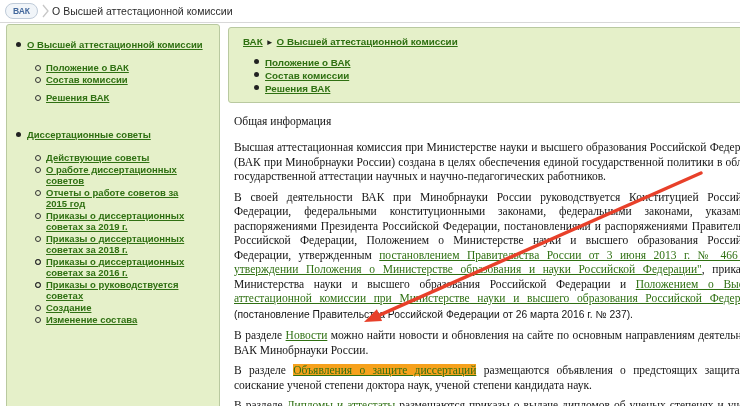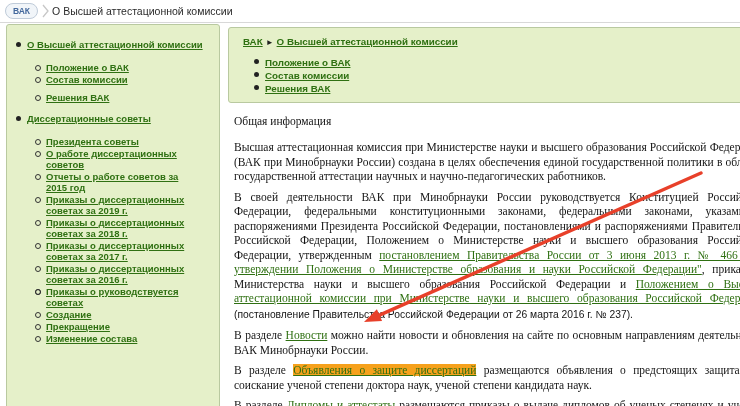--- a/index.html
+++ b/index.html
@@ -15,21 +15,21 @@
     border-radius:8px;background:#F1F5F9;color:#44699D;font-size:8.5px;font-weight:bold;}
   .chev{margin:0 2px 0 3px;}
   .tb-title{color:#2b2b2b;font-size:10.5px;}
   
   .sidebar{position:absolute;left:6px;top:24px;width:214px;height:500px;
     background:var(--panel);border:1px solid var(--panel-border);border-radius:3px;
     box-sizing:border-box;padding:14px 6px 10px 8px;}
   .sidebar ul{margin:0;padding:0;list-style:none;}
   .sidebar a{color:var(--green);font-weight:bold;text-decoration:underline;cursor:pointer;}
   li.lvl1{position:relative;padding-left:12px;font-size:9.5px;line-height:11px;margin-bottom:12px;}
-  li.lvl1.grp2{margin-top:10px;}
+  li.lvl1.grp2{margin-top:26px;}
   ul.sub{margin:0 0 0 19px !important;width:158px;}
   li.lvl2{position:relative;padding-left:12px;font-size:9.5px;line-height:11px;margin-bottom:1px;}
   li.lvl2.gap{margin-top:7px;}
   .bul1{position:absolute;left:1px;top:3px;width:5px;height:5px;background:#222;border-radius:50%;}
   .bul2{position:absolute;left:1px;top:3px;width:4px;height:4px;border:1px solid #333;border-radius:50%;}
   
   .main{position:absolute;left:228px;top:27px;width:545px;}
   .infobox{background:var(--panel);border:1px solid var(--panel-border);border-radius:3px;
     box-sizing:border-box;width:100%;padding:8px 10px 7px 14px;}
   .bc{font-size:9.8px;font-weight:bold;line-height:12px;margin-bottom:7px;}
@@ -63,31 +63,30 @@
 <div class="sidebar">
   <ul id="side-root">
       <li class="lvl1"><span class="bul1"></span><a>О Высшей аттестационной комиссии</a></li>
       <ul class="sub">
         <li class="lvl2"><span class="bul2"></span><a>Положение о ВАК</a></li>
         <li class="lvl2"><span class="bul2"></span><a>Состав комиссии</a></li>
         <li class="lvl2 gap"><span class="bul2"></span><a>Решения ВАК</a></li>
       </ul>
       <li class="lvl1 grp2"><span class="bul1"></span><a>Диссертационные советы</a></li>
       <ul class="sub">
-        <li class="lvl2"><span class="bul2"></span><a>Президента советы</a></li>
+        <li class="lvl2"><span class="bul2"></span><a>Действующие советы</a></li>
         <li class="lvl2"><span class="bul2"></span><a>О работе диссертационных советов</a></li>
         <li class="lvl2"><span class="bul2"></span><a>Отчеты о работе советов за 2015 год</a></li>
         <li class="lvl2"><span class="bul2"></span><a>Приказы о диссертационных советах за 2019 г.</a></li>
         <li class="lvl2"><span class="bul2"></span><a>Приказы о диссертационных советах за 2018 г.</a></li>
-        <li class="lvl2"><span class="bul2"></span><a>Приказы о диссертационных советах за 2017 г.</a></li>
+        <li class="lvl2"><span class="bul2"></span></li>
         <li class="lvl2"><span class="bul2"></span><a>Приказы о диссертационных советах за 2016 г.</a></li>
         <li class="lvl2"><span class="bul2"></span></li>
         <li class="lvl2"><span class="bul2"></span><a>Приказы о руководствуется советах</a></li>
         <li class="lvl2"><span class="bul2"></span><a>Создание</a></li>
-        <li class="lvl2"><span class="bul2"></span><a>Прекращение</a></li>
         <li class="lvl2"><span class="bul2"></span><a>Изменение состава</a></li>
       </ul>
     </ul>
 </div>
 
 <div class="main">
   <div class="infobox">
     <div class="bc">
       <a>ВАК</a><span class="bc-arrow">►</span><a>О Высшей аттестационной комиссии</a>
     </div>

